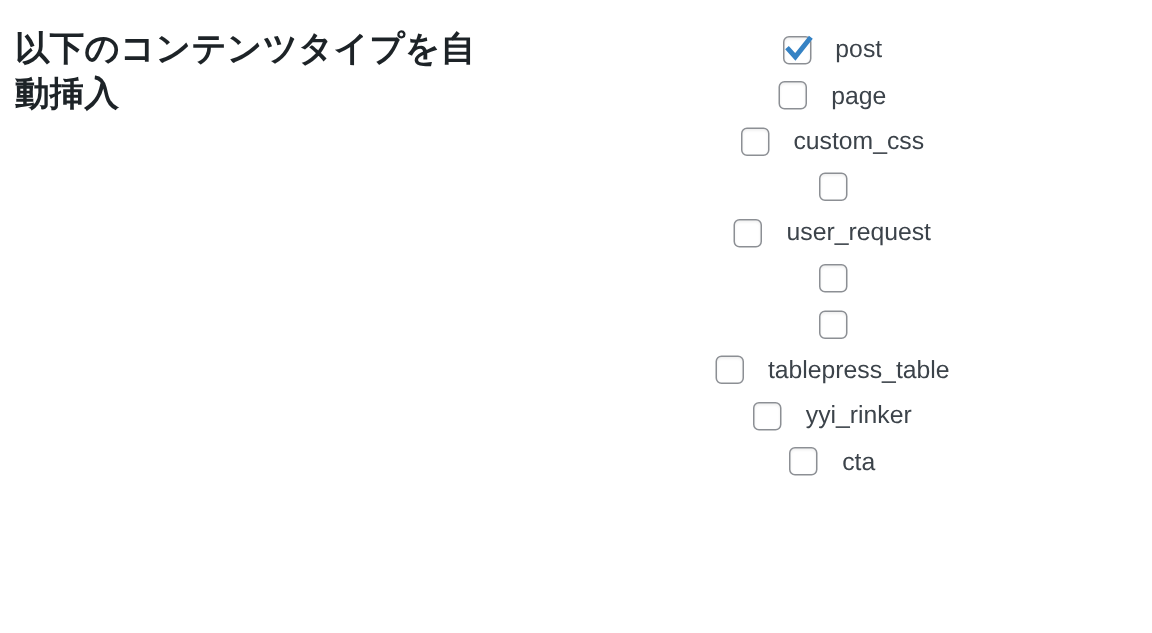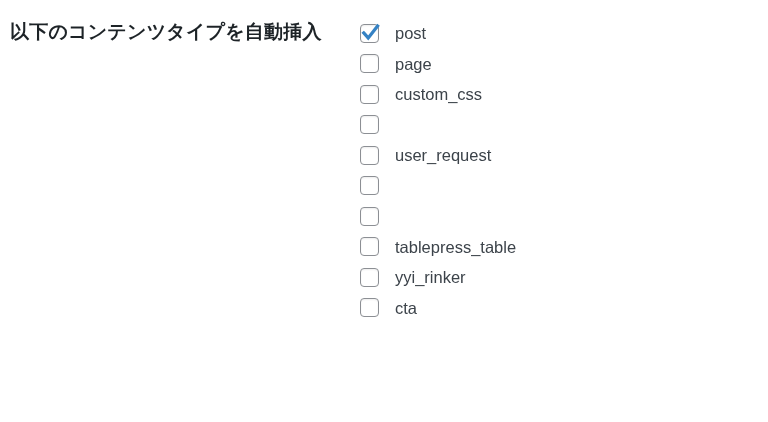--- a/index.html
+++ b/index.html
@@ -22,40 +22,41 @@
     height: 422px;
     box-sizing: border-box;
   }
 
   
   .field-label {
     position: absolute;
     left: 10px;
     top: 17px;
     width: 325px;
-    font-size: 19px;
+    font-size: 23px;
     line-height: 30px;
     font-weight: bold;
     color: #1d2327;
     letter-spacing: 0.2px;
     word-break: break-all;
   }
 
   
   .checkbox-column {
     position: absolute;
     left: 360px;
     top: 18px;
     width: 390px;
   }
 
   .checkbox-row {
     display: flex;
     align-items: center;
     height: 30.5px;
+    justify-content: center;
   }
 
   .checkbox-box {
     position: relative;
     flex: 0 0 auto;
     width: 19px;
     height: 19px;
     box-sizing: border-box;
     border: 1px solid #8c8f94;
     border-radius: 4px;

